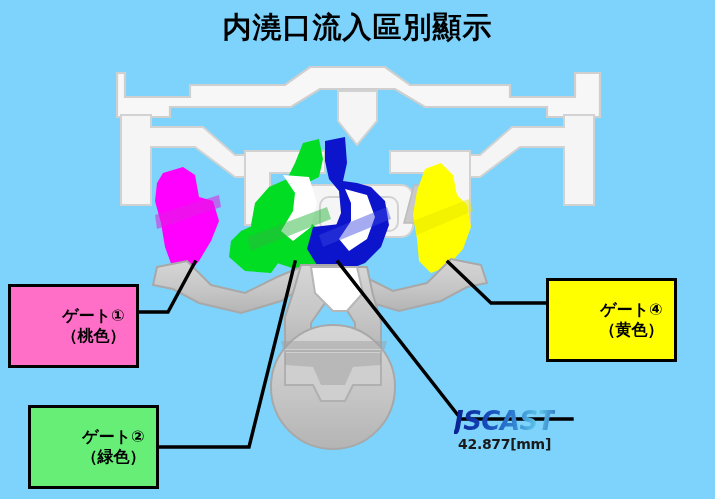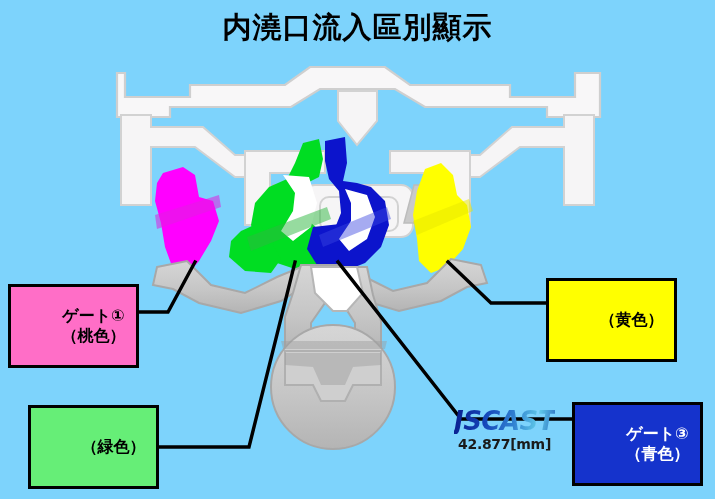--- a/index.html
+++ b/index.html
@@ -225,29 +225,27 @@
       <polyline points="546,303 491,303 448,262"></polyline>
     </g>
   </svg>
 
   <div class="callout" id="callout-gate1">
     <span class="line1">ゲート①</span>
     <span class="line2">（桃色）</span>
   </div>
 
   <div class="callout" id="callout-gate2">
+    <span class="line1">ゲート②</span>
     <span class="line2">（緑色）</span>
   </div>
 
-  <div class="callout" id="callout-gate3">
-    <span class="line1">ゲート③</span>
-    <span class="line2">（青色）</span>
-  </div>
 
   <div class="callout" id="callout-gate4">
+    <span class="line1">ゲート④</span>
     <span class="line2">（黄色）</span>
   </div>
 
   <div id="watermark">
     <div id="wm-logo">JSCAST</div>
     <div id="wm-value">42.877[mm]</div>
   </div>
 
 </div>
 

